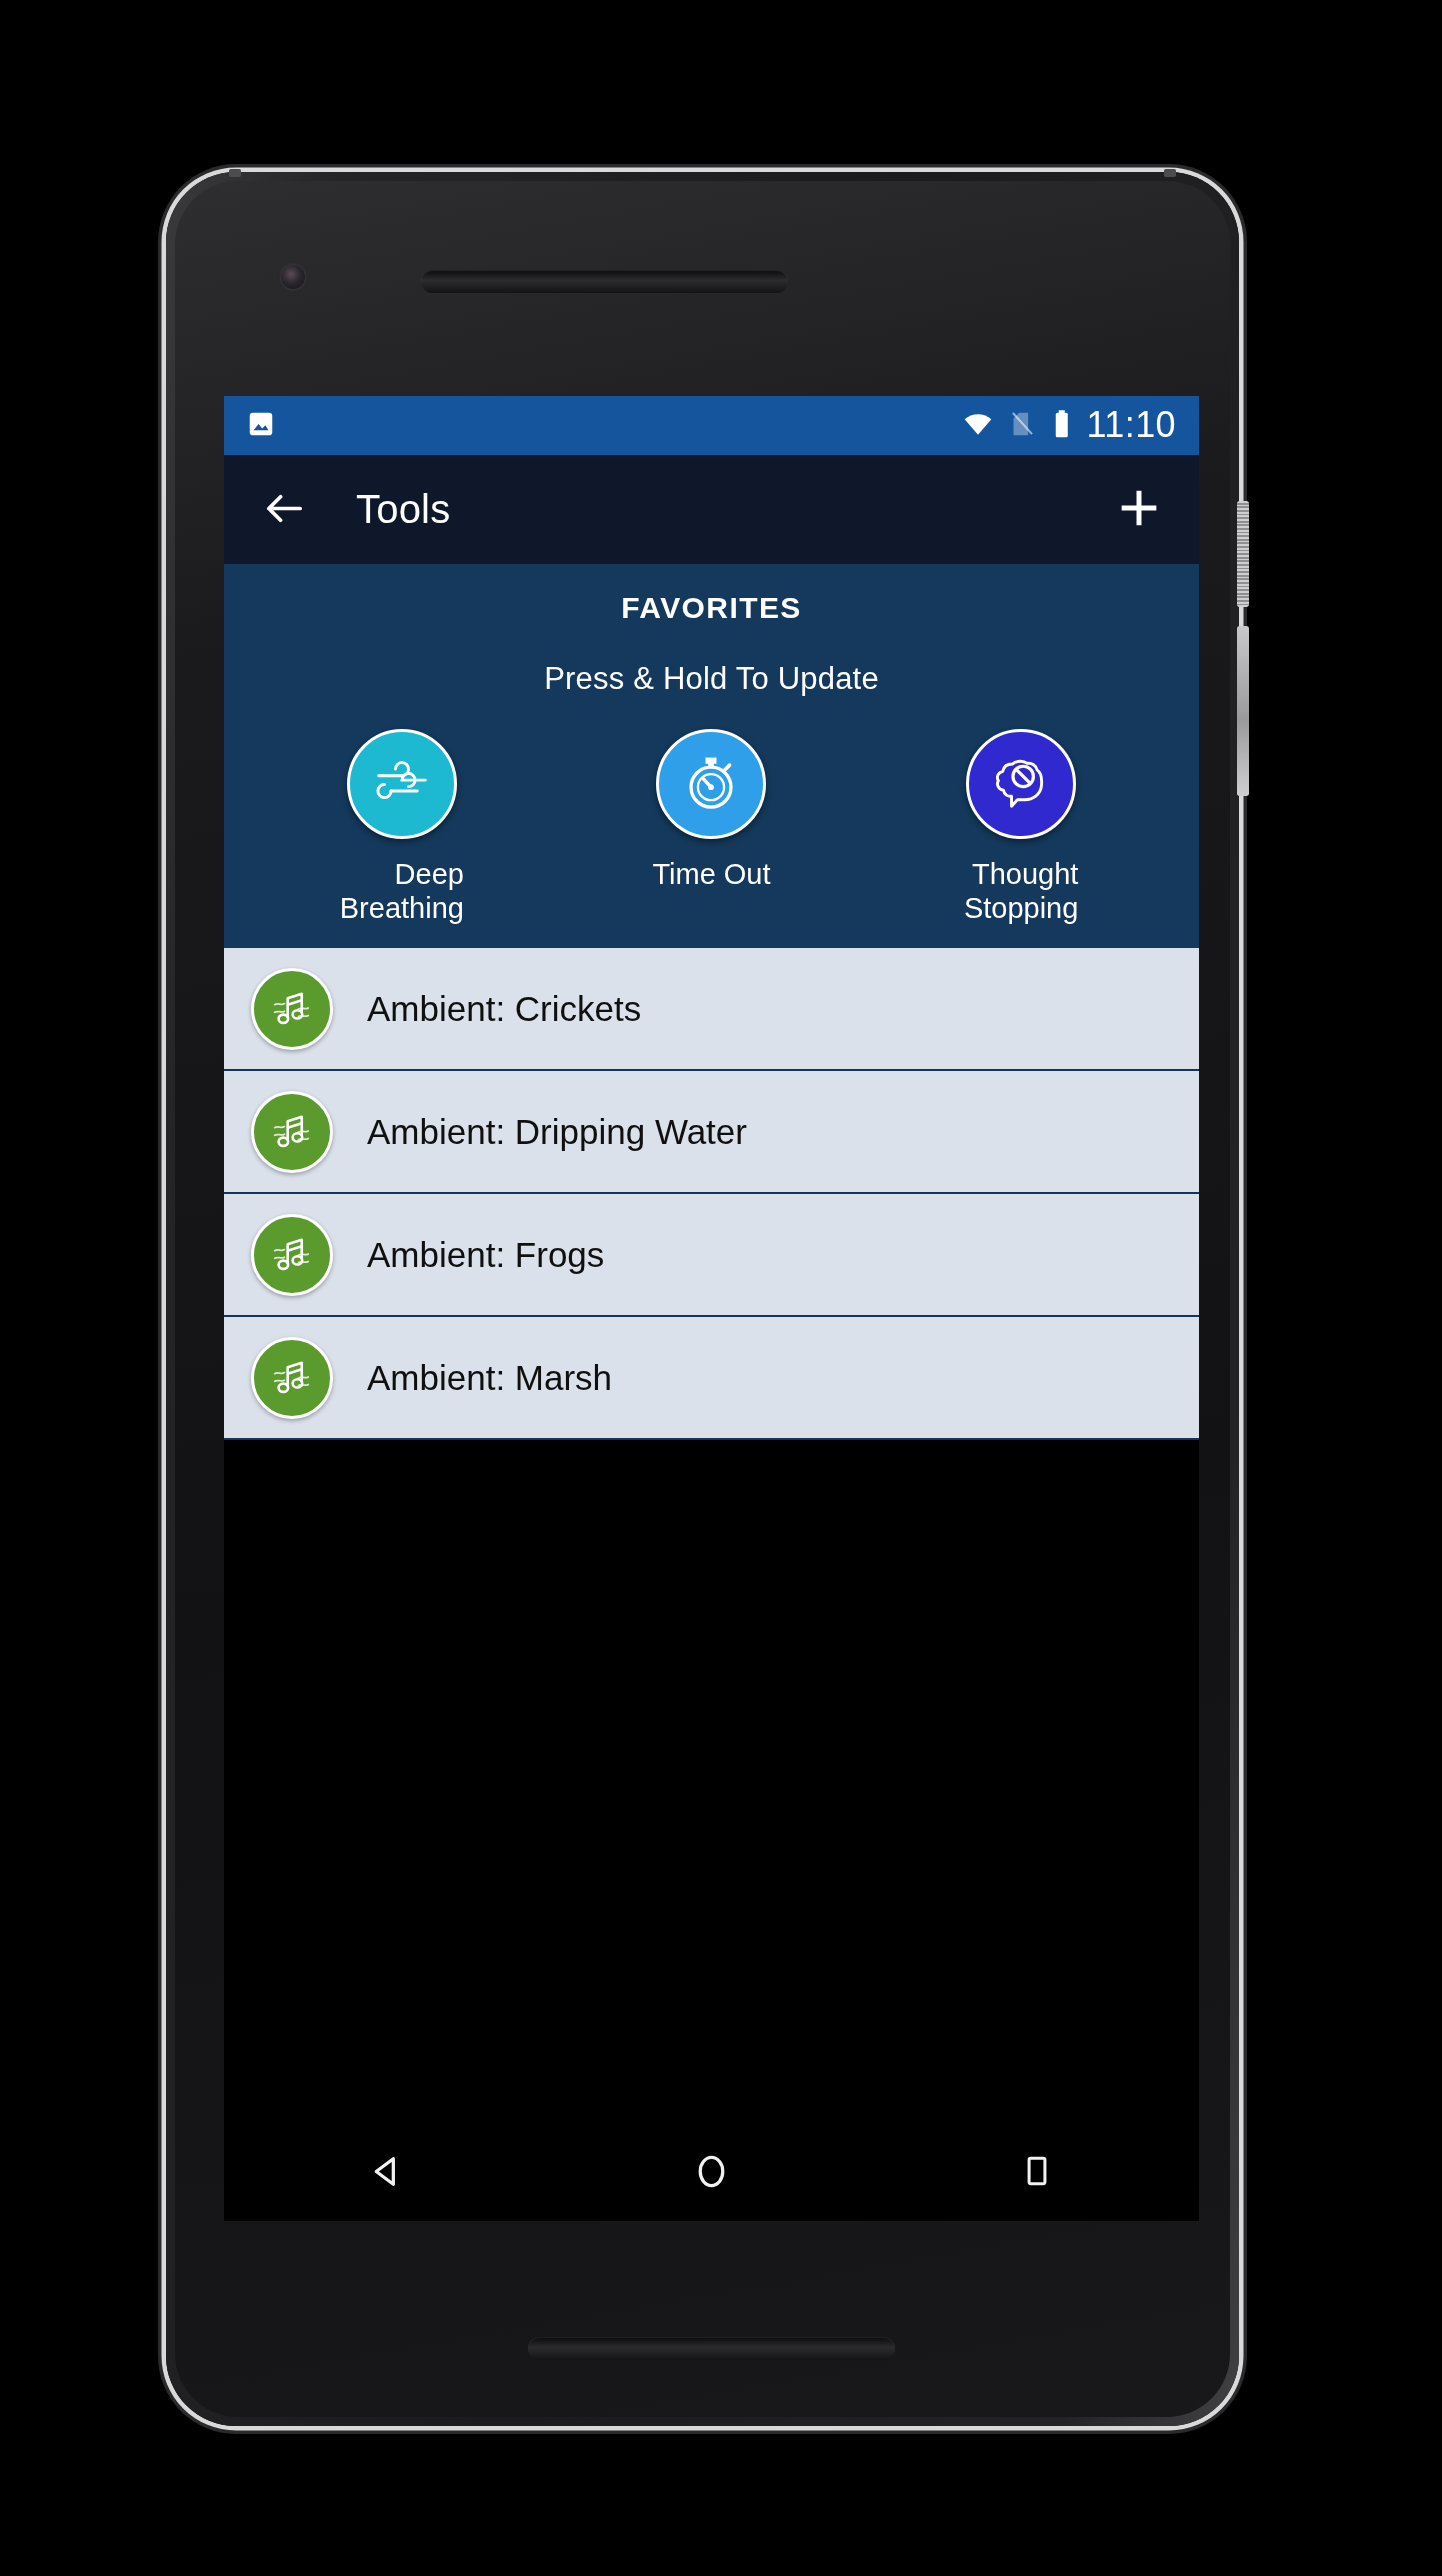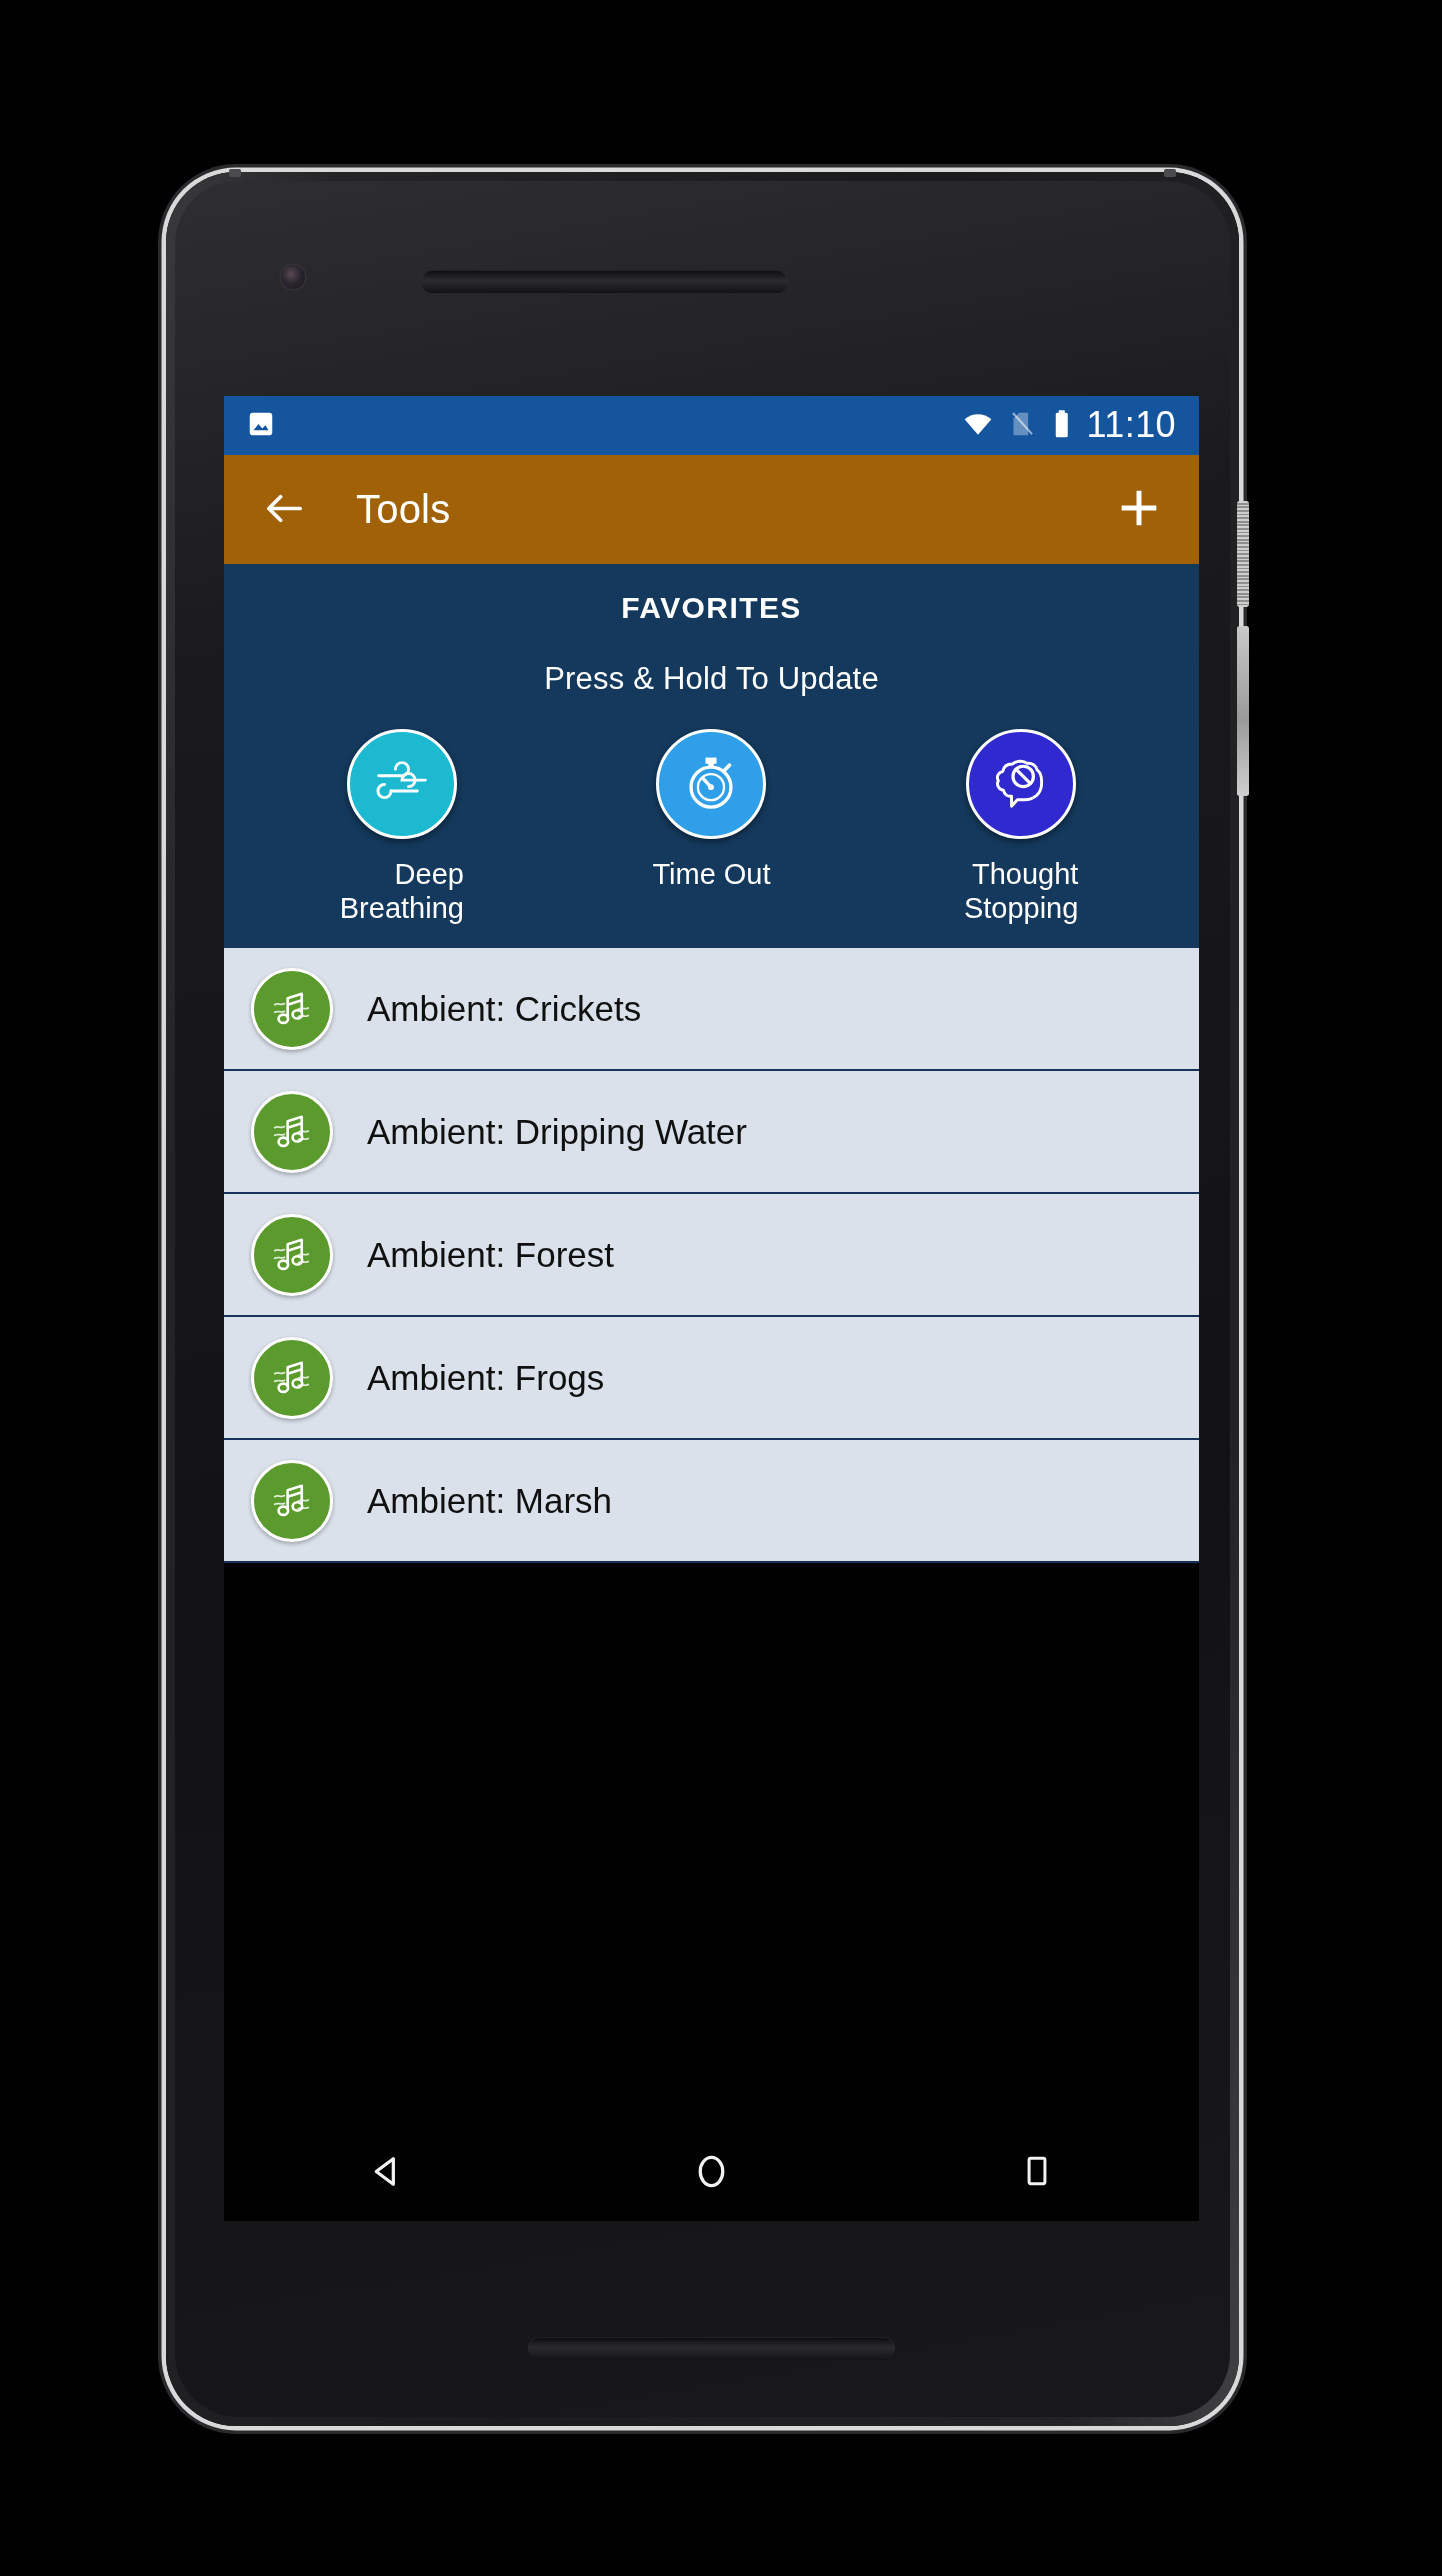--- a/index.html
+++ b/index.html
@@ -113,21 +113,21 @@
     font-size: 36px;
     font-weight: 400;
     letter-spacing: 0.4px;
     line-height: 1;
     padding-bottom: 1.8px;
   }
 
   
   .appbar {
     height: 109px;
-    background: #a16207;
+    background: #0f172a;
     display: flex;
     align-items: center;
     padding: 0 32px 0 32px;
     color: #fff;
   }
   .appbar-title {
     font-size: 40px;
     font-weight: 400;
     margin-left: 43px;
     letter-spacing: 0.2px;
@@ -381,59 +381,46 @@
                 <path d="M30 31c3-2 6 1 9-1M30 24c3-2 6 1 9-1" stroke-width="1.6" opacity=".8" stroke-linecap="round"></path>
                 <path d="M20 32V14l13-4v18" stroke-width="2.4" stroke-linejoin="round"></path>
                 <path d="M20 20l13-4" stroke-width="2.4"></path>
                 <ellipse cx="16" cy="33" rx="4.4" ry="3.8" stroke-width="2.4"></ellipse>
                 <ellipse cx="29" cy="29" rx="4.4" ry="3.8" stroke-width="2.4"></ellipse>
               </svg>
             </div>
             <div class="tool-label">Ambient: Dripping Water</div>
           </div>
 
+
           <div class="tool-row">
             <div class="tool-icon">
               <svg width="52" height="52" viewBox="0 0 48 48" fill="none" stroke="#ffffff">
                 <path d="M8 20c3-2 6 1 9-1M8 27c3-2 6 1 9-1" stroke-width="1.6" opacity=".8" stroke-linecap="round"></path>
                 <path d="M30 31c3-2 6 1 9-1M30 24c3-2 6 1 9-1" stroke-width="1.6" opacity=".8" stroke-linecap="round"></path>
                 <path d="M20 32V14l13-4v18" stroke-width="2.4" stroke-linejoin="round"></path>
                 <path d="M20 20l13-4" stroke-width="2.4"></path>
                 <ellipse cx="16" cy="33" rx="4.4" ry="3.8" stroke-width="2.4"></ellipse>
                 <ellipse cx="29" cy="29" rx="4.4" ry="3.8" stroke-width="2.4"></ellipse>
               </svg>
             </div>
-            <div class="tool-label">Ambient: Forest</div>
+            <div class="tool-label">Ambient: Frogs</div>
           </div>
 
           <div class="tool-row">
             <div class="tool-icon">
               <svg width="52" height="52" viewBox="0 0 48 48" fill="none" stroke="#ffffff">
                 <path d="M8 20c3-2 6 1 9-1M8 27c3-2 6 1 9-1" stroke-width="1.6" opacity=".8" stroke-linecap="round"></path>
                 <path d="M30 31c3-2 6 1 9-1M30 24c3-2 6 1 9-1" stroke-width="1.6" opacity=".8" stroke-linecap="round"></path>
                 <path d="M20 32V14l13-4v18" stroke-width="2.4" stroke-linejoin="round"></path>
                 <path d="M20 20l13-4" stroke-width="2.4"></path>
                 <ellipse cx="16" cy="33" rx="4.4" ry="3.8" stroke-width="2.4"></ellipse>
                 <ellipse cx="29" cy="29" rx="4.4" ry="3.8" stroke-width="2.4"></ellipse>
               </svg>
             </div>
-            <div class="tool-label">Ambient: Frogs</div>
-          </div>
-
-          <div class="tool-row">
-            <div class="tool-icon">
-              <svg width="52" height="52" viewBox="0 0 48 48" fill="none" stroke="#ffffff">
-                <path d="M8 20c3-2 6 1 9-1M8 27c3-2 6 1 9-1" stroke-width="1.6" opacity=".8" stroke-linecap="round"></path>
-                <path d="M30 31c3-2 6 1 9-1M30 24c3-2 6 1 9-1" stroke-width="1.6" opacity=".8" stroke-linecap="round"></path>
-                <path d="M20 32V14l13-4v18" stroke-width="2.4" stroke-linejoin="round"></path>
-                <path d="M20 20l13-4" stroke-width="2.4"></path>
-                <ellipse cx="16" cy="33" rx="4.4" ry="3.8" stroke-width="2.4"></ellipse>
-                <ellipse cx="29" cy="29" rx="4.4" ry="3.8" stroke-width="2.4"></ellipse>
-              </svg>
-            </div>
             <div class="tool-label">Ambient: Marsh</div>
           </div>
 
         </div>
 
         <div class="navbar">
           <div class="nav-btn">
             <span>
               <svg width="41" height="41" viewBox="0 0 24 24">
                 <path d="M16 4.5 6 12l10 7.5z" fill="none" stroke="#f2f2f2" stroke-width="1.9" stroke-linejoin="round"></path>

